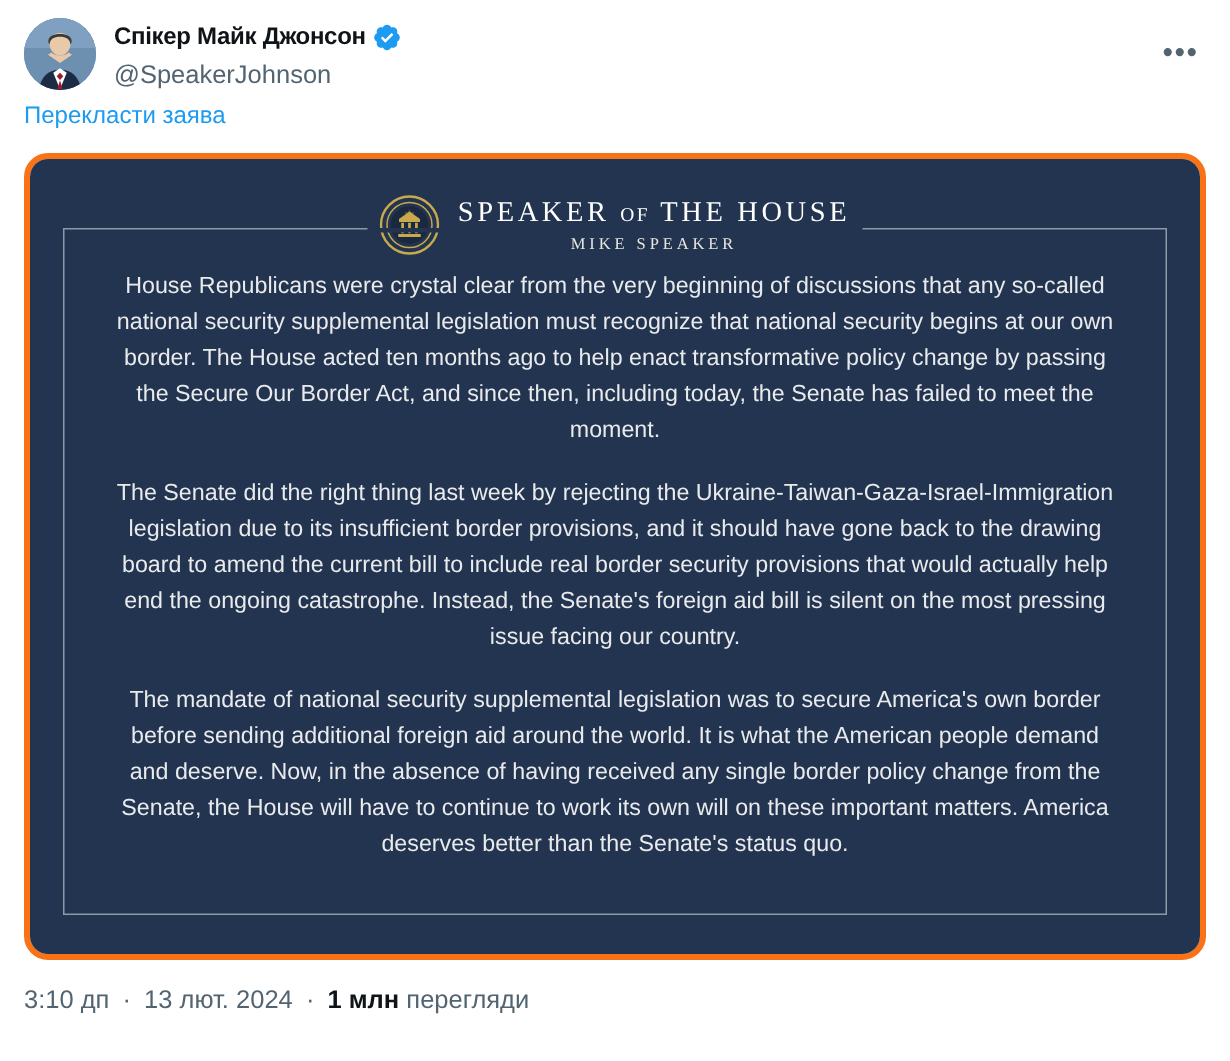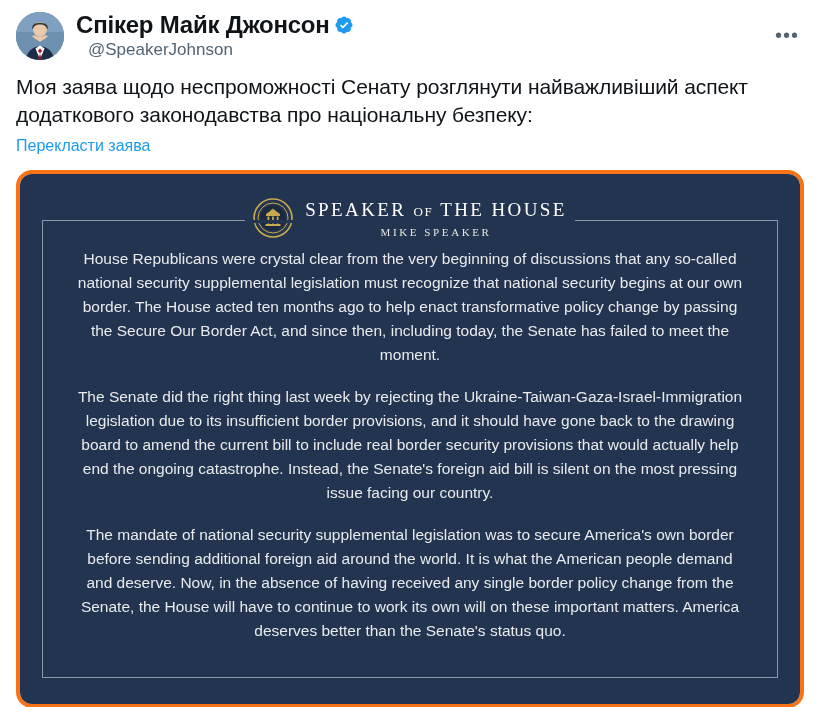--- a/index.html
+++ b/index.html
@@ -40,38 +40,37 @@
     flex-direction: column;
     justify-content: center;
     padding-top: 1px;
   }
   .name-row {
     display: flex;
     align-items: center;
     gap: 4px;
   }
   .display-name {
-    font-size: 24px;
+    font-size: 16px;
     font-weight: bold;
     color: #0f1419;
     line-height: 24px;
     letter-spacing: -0.2px;
   }
   .verified-badge {
     width: 20px;
     height: 20px;
     display: inline-block;
     flex: 0 0 20px;
   }
   .handle {
     font-size: 17px;
     color: #536471;
     line-height: 22px;
     margin-top: 2px;
-    margin-left: 12px;
   }
   .more-btn {
     position: absolute;
     right: 0;
     top: 6px;
     width: 34px;
     height: 34px;
     display: flex;
     align-items: center;
     justify-content: center;
@@ -211,21 +210,20 @@
               <path fill="#ffffff" d="M10.67 16.27l-3.6-3.6 1.42-1.41 2.18 2.18 5.01-5.01 1.42 1.42z"></path>
             </svg>
           </span>
         </div>
         <div class="handle">@SpeakerJohnson</div>
       </div>
 
       <div class="more-btn">•••</div>
     </div>
 
-    <div class="tweet-body">Моя заява щодо неспроможності Сенату розглянути найважливіший аспект додаткового законодавства про національну безпеку:</div>
 
     <div class="translate-link">Перекласти заява</div>
 
     <div class="statement-card">
       <div class="statement-inner">
 
         <div class="crest-row">
           <span class="crest">
             <svg width="40" height="40" viewBox="0 0 40 40" aria-hidden="true">
               <circle cx="20" cy="20" r="19" fill="none" stroke="#c8a94e" stroke-width="1.6"></circle>

